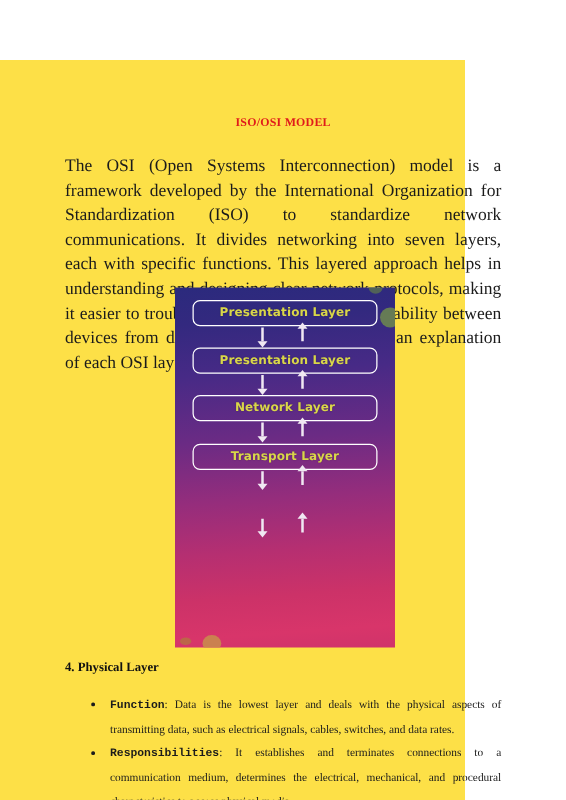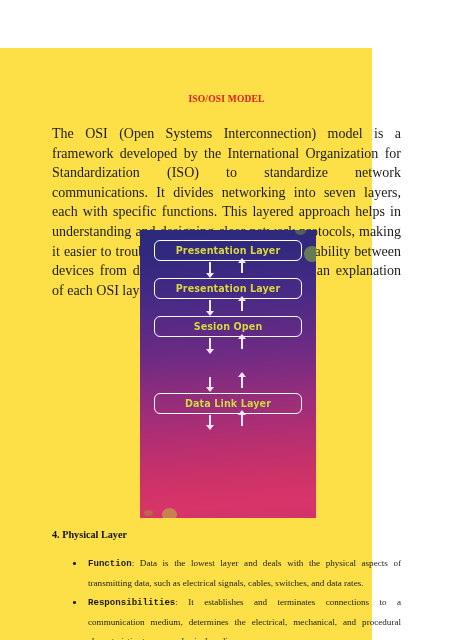--- a/index.html
+++ b/index.html
@@ -238,37 +238,37 @@
 
       <div class="layer-row">
         <div class="layer-box">Presentation Layer</div>
         <div class="arrows">
           <span class="arrow down"></span>
           <span class="arrow up"></span>
         </div>
       </div>
 
       <div class="layer-row">
-        <div class="layer-box">Sesion Open</div>
-        <div class="arrows">
-          <span class="arrow down"></span>
-          <span class="arrow up"></span>
-        </div>
-      </div>
-
-      <div class="layer-row">
-        <div class="arrows">
-          <span class="arrow down"></span>
-          <span class="arrow up"></span>
-        </div>
-      </div>
-
-
-      <div class="layer-row">
-        <div class="layer-box">Data Link Layer</div>
+        <div class="layer-box">Network Layer</div>
+        <div class="arrows">
+          <span class="arrow down"></span>
+          <span class="arrow up"></span>
+        </div>
+      </div>
+
+      <div class="layer-row">
+        <div class="layer-box">Transport Layer</div>
+        <div class="arrows">
+          <span class="arrow down"></span>
+          <span class="arrow up"></span>
+        </div>
+      </div>
+
+
+      <div class="layer-row">
         <div class="arrows">
           <span class="arrow down"></span>
           <span class="arrow up"></span>
         </div>
       </div>
 
 
     </div>
   </div>
 

